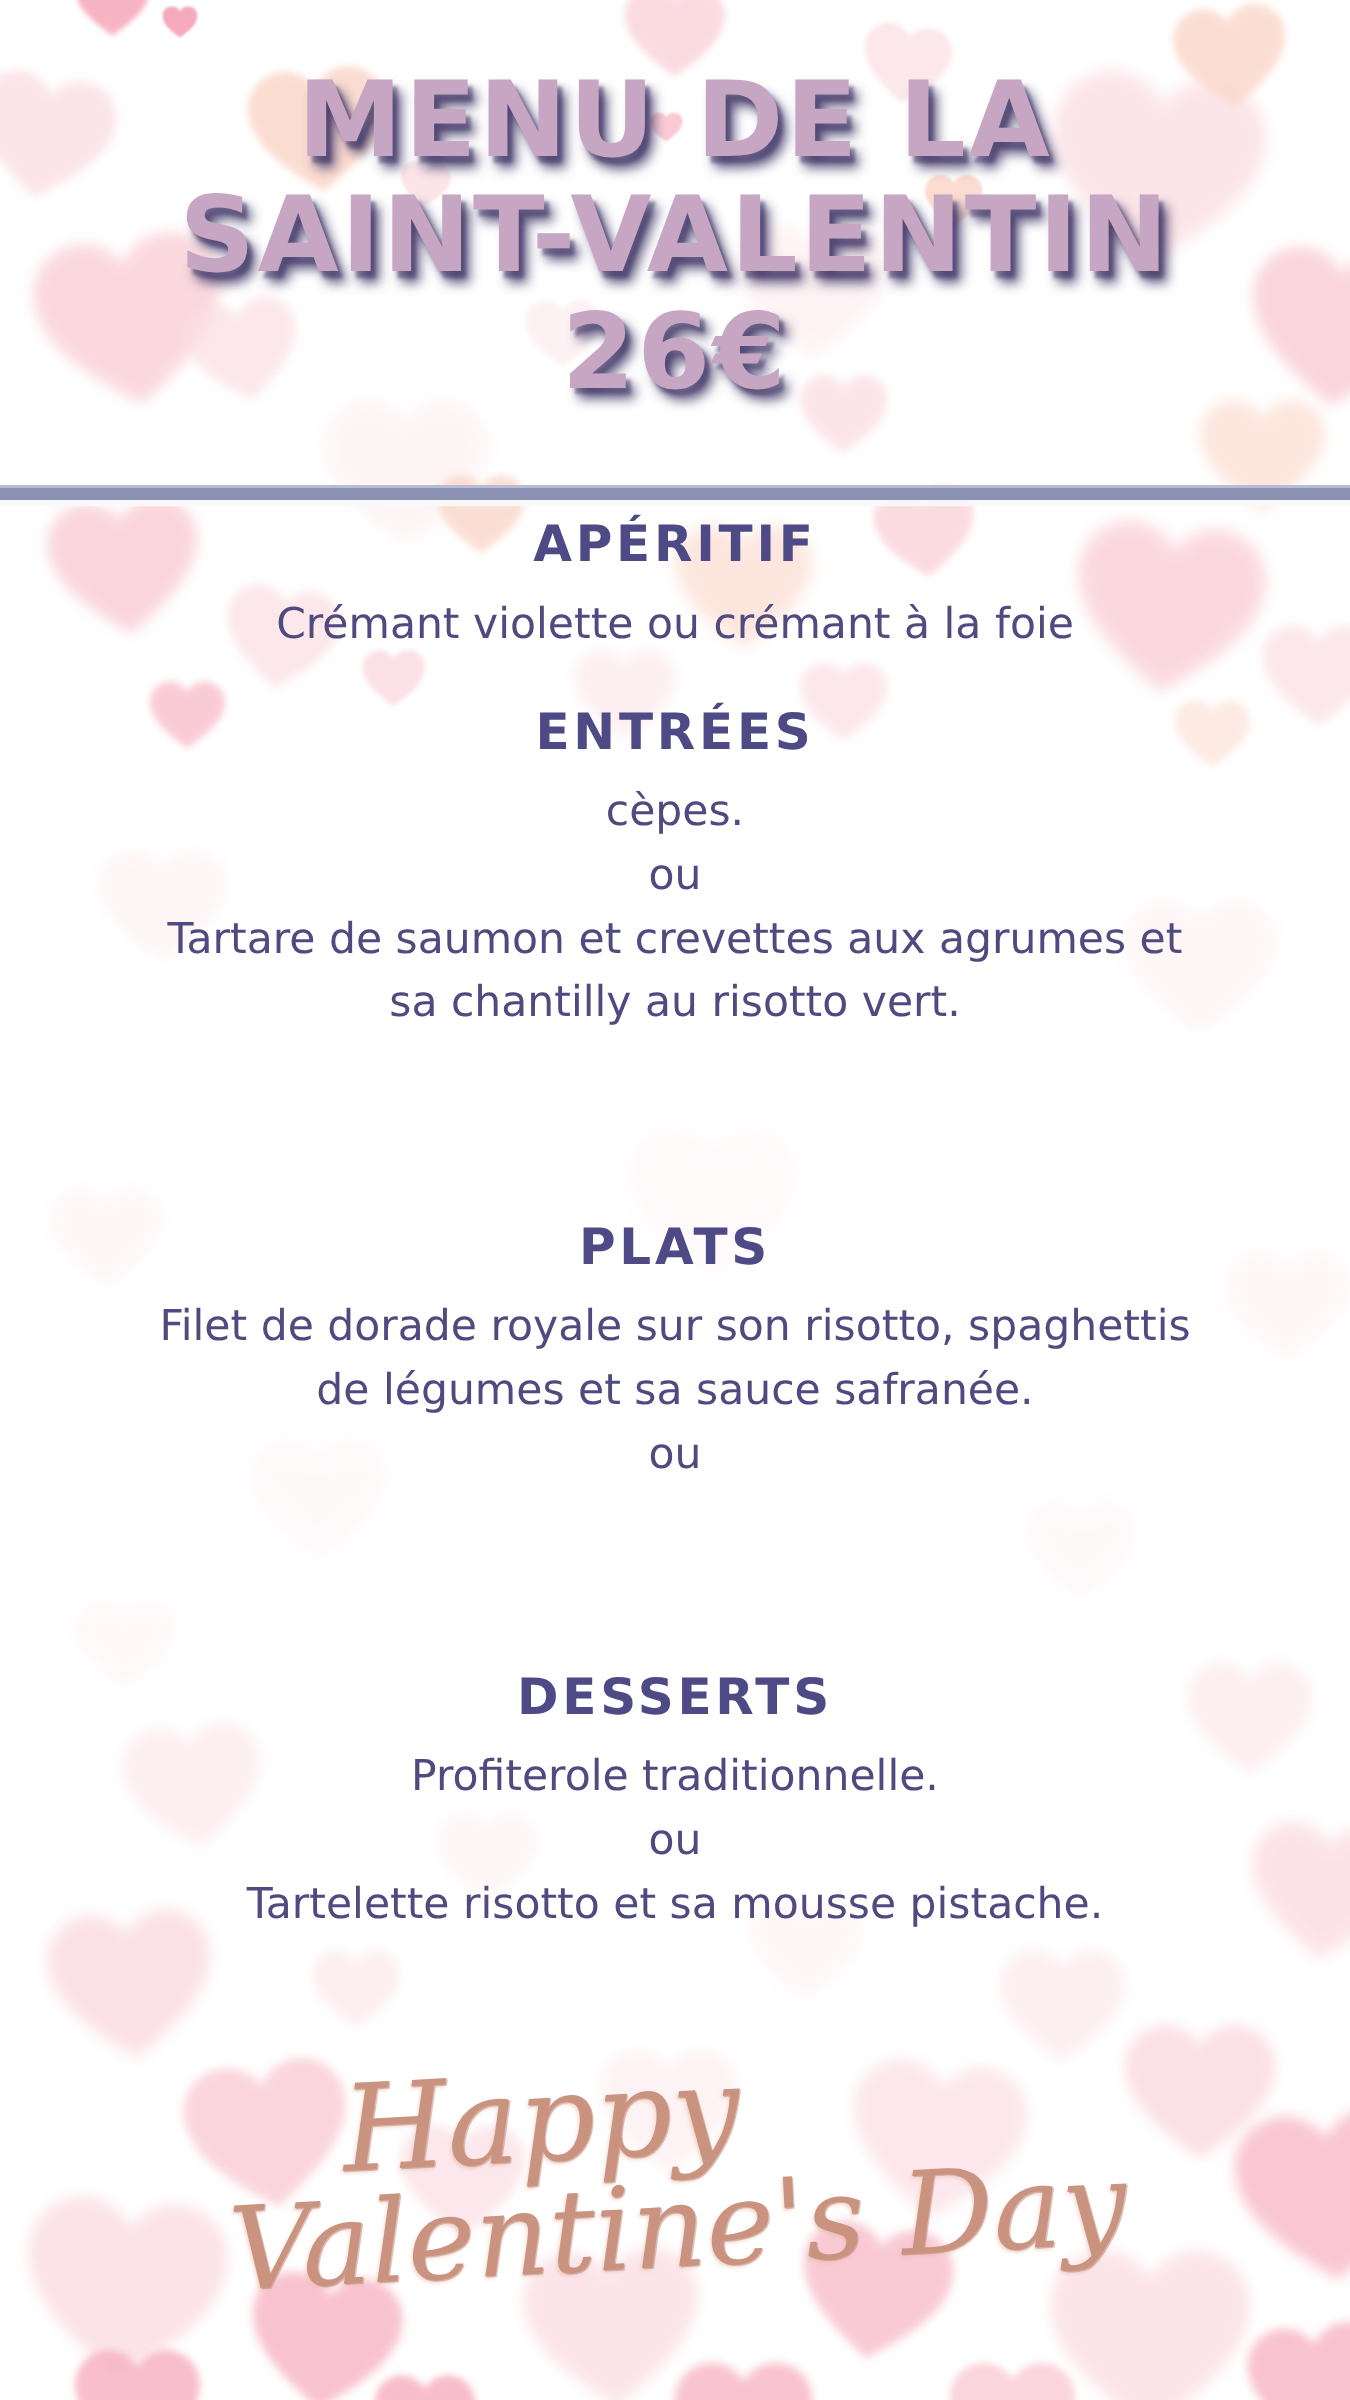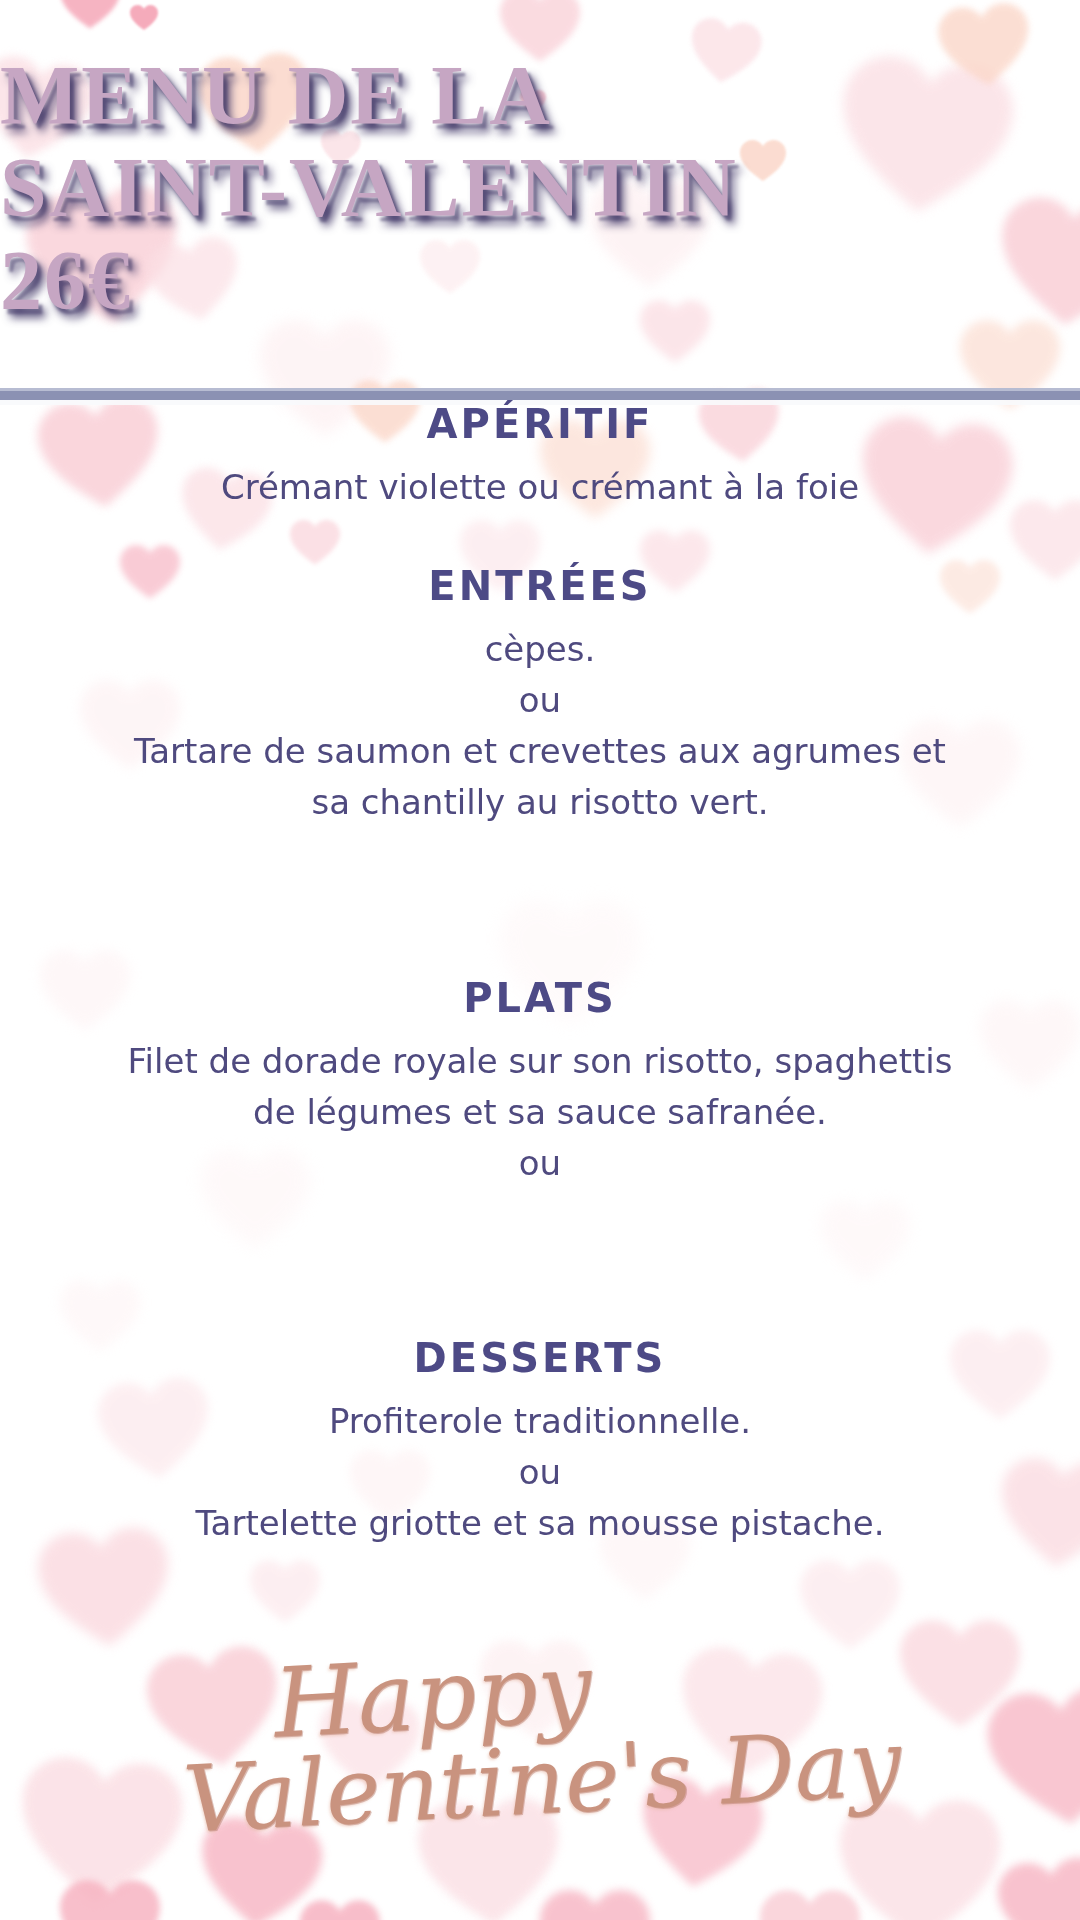--- a/index.html
+++ b/index.html
@@ -10,37 +10,36 @@
   }
   
   .hearts{position:absolute;inset:0;pointer-events:none;}
   .heart{position:absolute;}
   .heart svg{display:block;width:100%;height:100%;}
 
   .content{position:absolute;inset:0;}
 
   
   .title{
-    position:absolute;top:50px;left:0;right:0;
+    position:absolute;top:50px;left:0;right:0;text-align:center;
     font-weight:bold;font-size:84px;line-height:1.1;letter-spacing:2px;
     color:var(--title-text,#c6a6c3);
     text-shadow:4px 5px 3px rgba(64,54,102,.55), 7px 9px 9px rgba(64,54,102,.8);
-    font-family:Liberation Serif, serif;
   }
 
   
   .divider{
     position:absolute;top:388px;left:0;width:1080px;height:12px;
     background:linear-gradient(to bottom,#b7bcd2 0 22%, var(--divider,#8b91b3) 22% 100%);
     box-shadow:0 5px 0 rgba(248,249,252,.9);
   }
 
   
   .section{position:absolute;left:60px;width:960px;text-align:center;}
-  #sec-aperitif{top:404px;}
+  #sec-aperitif{top:416px;}
   #sec-entrees{top:566px;}
   #sec-plats{top:978px;}
   #sec-desserts{top:1338px;}
   .section-heading{
     font-weight:bold;font-size:40px;line-height:1;letter-spacing:3px;
     color:var(--heading-text,#4d4a86);margin:0 0 18px 0;
   }
   #sec-desserts .section-heading{}
   .menu-item{
     font-size:34px;line-height:1.5;font-weight:500;
@@ -433,21 +432,21 @@
   <section class="section" id="sec-desserts">
     <h2 class="section-heading">DESSERTS</h2>
     <div class="section-items">
             <div class="menu-item">
               <div>Profiterole traditionnelle.</div>
             </div>
             <div class="menu-item">
               <div>ou</div>
             </div>
             <div class="menu-item">
-              <div>Tartelette griotte et sa mousse pistache.</div>
+              <div>Tartelette risotto et sa mousse pistache.</div>
             </div>
           </div>
   </section>
 </main>
 
     <footer class="footer">
       <div class="script-line-1">Happy</div>
       <div class="script-line-2">Valentine's Day</div>
     </footer>
 

